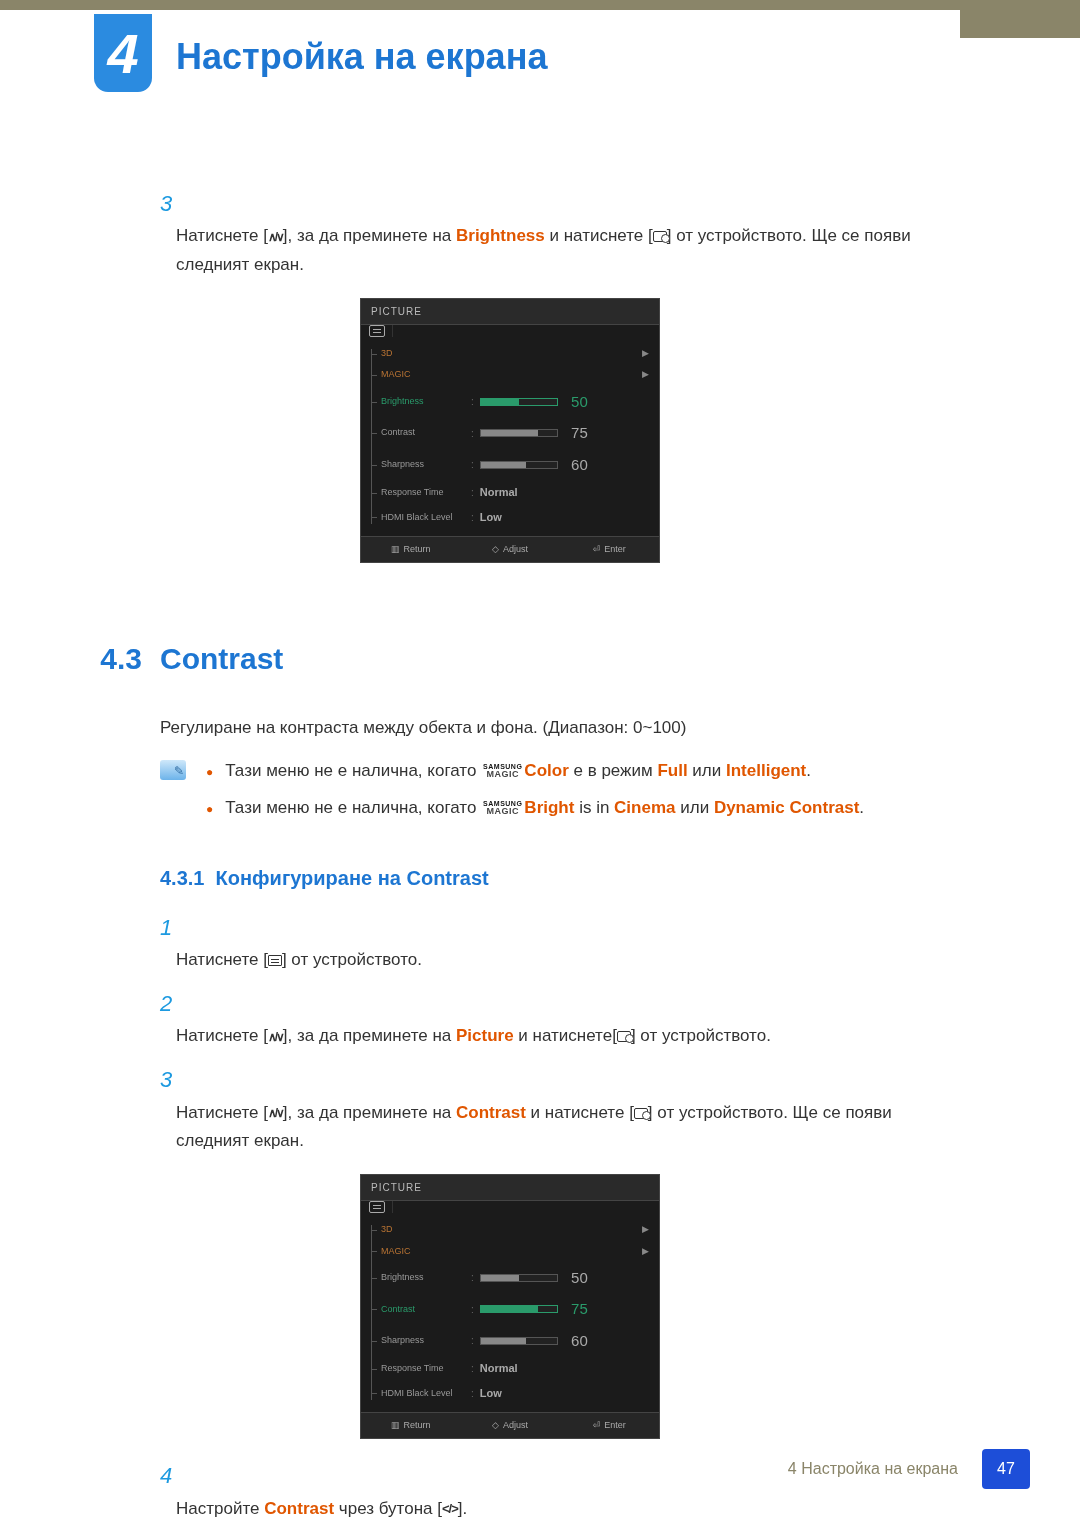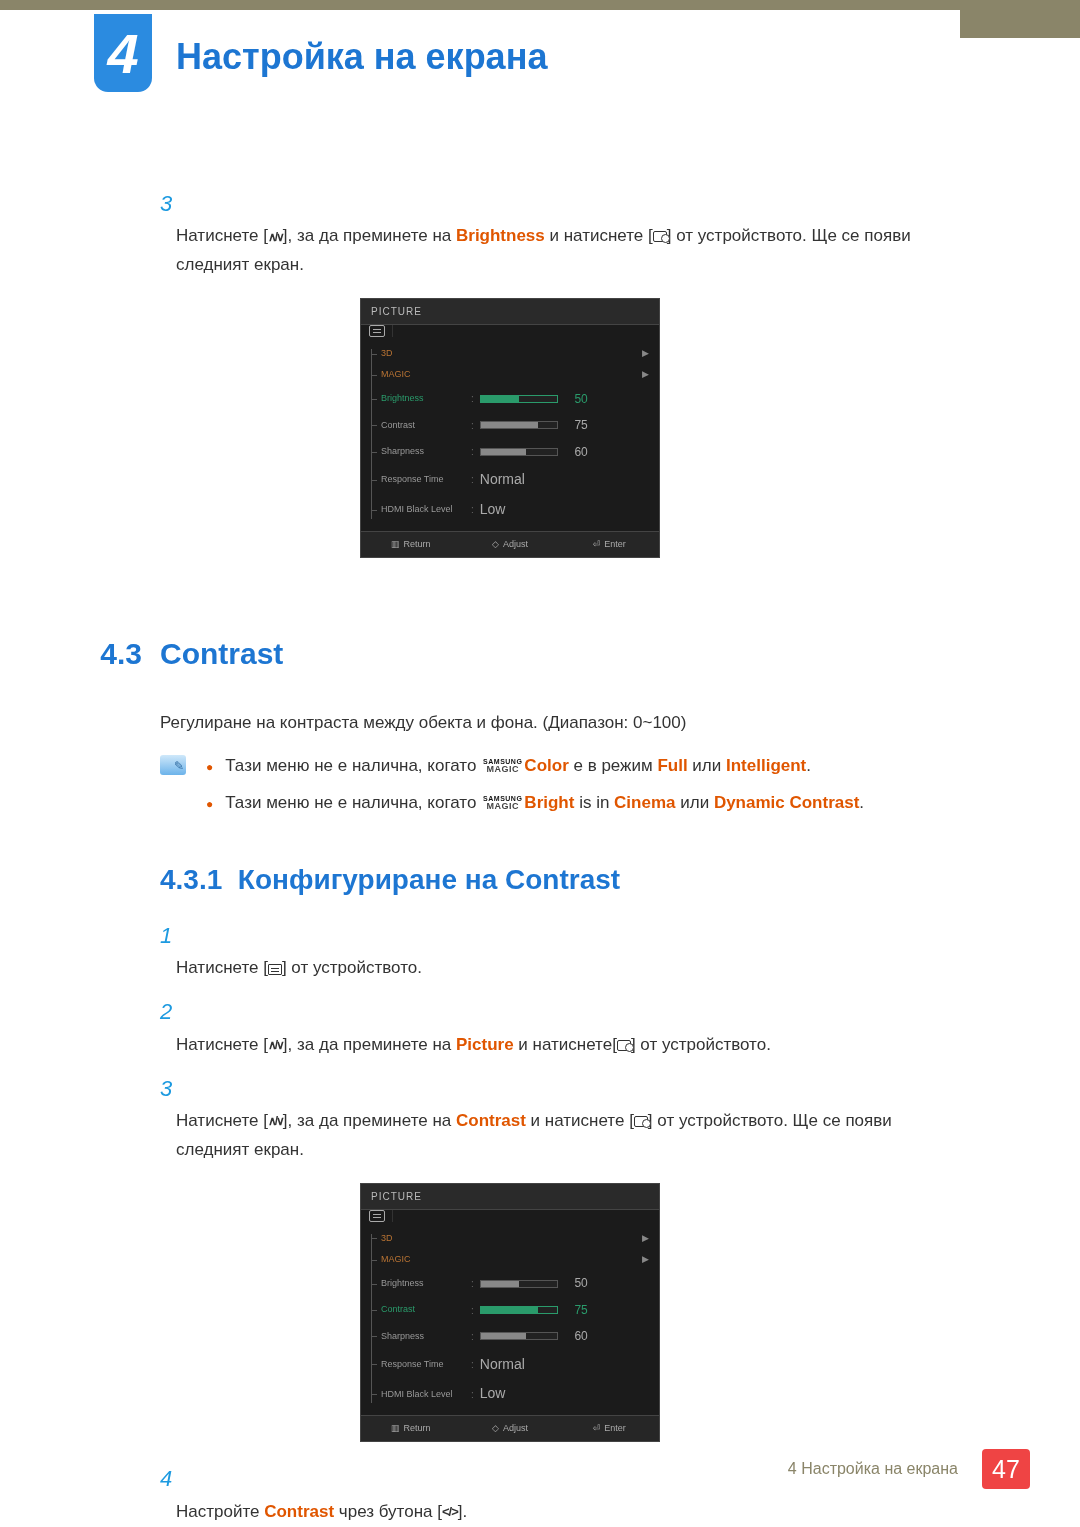--- a/index.html
+++ b/index.html
@@ -26,45 +26,45 @@
   .osd-row { display: flex; align-items: center; padding: 3px 10px 3px 20px; position: relative; }
   .osd-row::before { content: ""; position: absolute; left: 10px; top: 50%; width: 6px; height: 1px; background: #555; }
   .osd-label { flex: 0 0 90px; color: #b87333; font-size: 9px; }
   .osd-label.norm { color: #999; }
   .osd-label.sel { color: #2a9b6b; }
   .osd-sep { color: #666; margin-right: 6px; }
   .osd-bar { width: 78px; height: 8px; background: #222; border: 1px solid #555; margin-right: 8px; position: relative; }
   .osd-bar-fill { position: absolute; left: 0; top: 0; bottom: 0; background: #888; }
   .osd-bar.sel { border-color: #2a9b6b; }
   .osd-bar.sel .osd-bar-fill { background: #2a9b6b; }
-  .osd-val { width: 22px; text-align: right; font-size: 12px; color: #aaa; }
+  .osd-val { width: 22px; text-align: right; font-size: 15px; color: #aaa; }
   .osd-val.sel { color: #2a9b6b; }
-  .osd-txt { font-size: 14px; color: #aaa; }
+  .osd-txt { font-size: 11px; color: #aaa; font-weight: bold; }
   .osd-arrow { position: absolute; right: 10px; color: #888; font-size: 9px; }
   .osd-footer { display: flex; background: #262626; border-top: 1px solid #444; font-size: 9px; }
   .osd-footer > div { flex: 1; display: flex; align-items: center; justify-content: center; gap: 4px; padding: 5px 0; color: #aaa; }
   .osd-ficon { font-size: 9px; }
   .sec-row { display: flex; align-items: center; margin-top: 70px; margin-bottom: 30px; }
   .sec-num { color: #1d76d2; font-size: 30px; font-weight: bold; width: 70px; margin-left: -70px; text-align: right; padding-right: 18px; }
   .sec-title { color: #1d76d2; font-size: 30px; font-weight: bold; }
   .para { margin: 14px 0; }
   .note-box { display: flex; margin: 14px 0; }
   .note-icon { width: 26px; height: 20px; background: linear-gradient(#cfe8fa,#6cb3ea); border-radius: 3px; margin-right: 20px; margin-top: 3px; position: relative; flex-shrink: 0; }
   .note-icon::after { content: "✎"; position: absolute; right: 2px; bottom: -2px; font-size: 12px; color: #2d6aa0; }
   .note-lines { flex: 1; }
   .note-line { display: flex; align-items: baseline; margin-bottom: 8px; }
   .bullet { color: #e05600; font-size: 12px; margin-right: 12px; margin-top: 4px; }
   .samsung-magic { display: inline-block; text-align: center; line-height: 0.9; font-size: 8px; vertical-align: middle; margin: 0 2px; font-weight: bold; }
   .samsung-magic .sm-top { display: block; letter-spacing: 0.5px; color: #111; font-size: 7px; }
   .samsung-magic .sm-bot { display: block; letter-spacing: 0.5px; color: #444; font-size: 9px; }
-  .sub-title { color: #1d76d2; font-size: 28px; font-weight: bold; margin: 30px 0 14px 0; }
+  .sub-title { color: #1d76d2; font-size: 20px; font-weight: bold; margin: 30px 0 14px 0; }
   .step-line { margin-bottom: 10px; }
   .footer { position: absolute; bottom: 38px; right: 50px; display: flex; align-items: center; gap: 24px; }
   .footer-text { color: #8a8569; font-size: 16px; }
-  .footer-badge { width: 48px; height: 40px; background: #ef4444; border-radius: 4px; display: flex; align-items: center; justify-content: center; color: #fff; font-size: 25px; }
+  .footer-badge { width: 48px; height: 40px; background: #1d4ed8; border-radius: 4px; display: flex; align-items: center; justify-content: center; color: #fff; font-size: 16px; }
   .icon-updown { display: inline-block; font-size: 12px; font-weight: bold; letter-spacing: -2px; vertical-align: middle; }
   .icon-enter { display: inline-block; width: 14px; height: 11px; border: 1.2px solid #333; border-radius: 2px; position: relative; vertical-align: middle; }
   .icon-enter::after { content: ""; position: absolute; right: -4px; top: 2px; width: 7px; height: 7px; border: 1.2px solid #333; border-radius: 50%; background: #fff; }
   .icon-menu { display: inline-block; width: 14px; height: 11px; border: 1.2px solid #333; border-radius: 1px; position: relative; vertical-align: middle; }
   .icon-menu::before, .icon-menu::after { content: ""; position: absolute; left: 2px; right: 2px; height: 1px; background: #333; }
   .icon-menu::before { top: 3px; } .icon-menu::after { top: 6px; }
   .icon-lr { display: inline-block; font-weight: bold; font-size: 13px; letter-spacing: -1px; vertical-align: middle; }
 </style>
 </head>
 <body>

